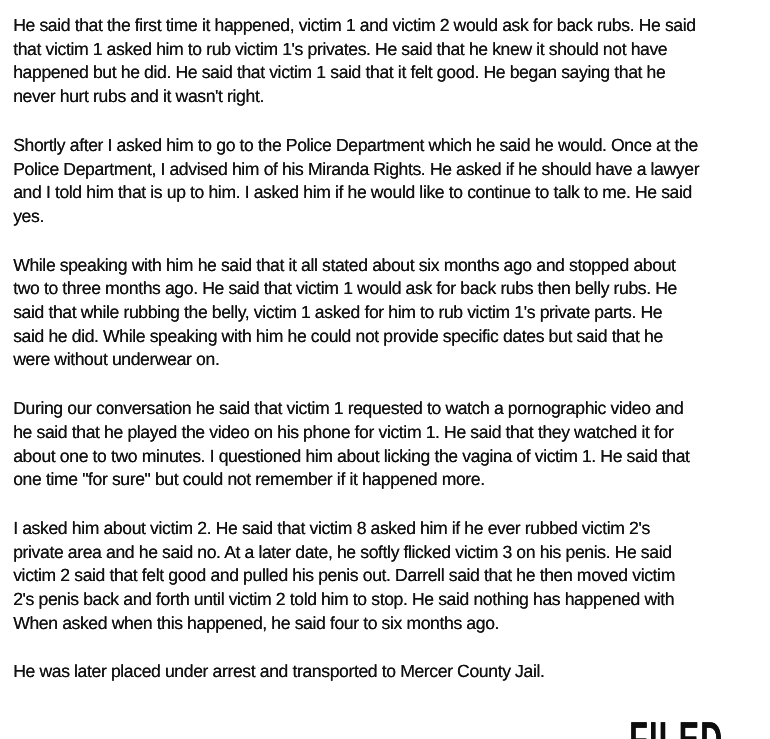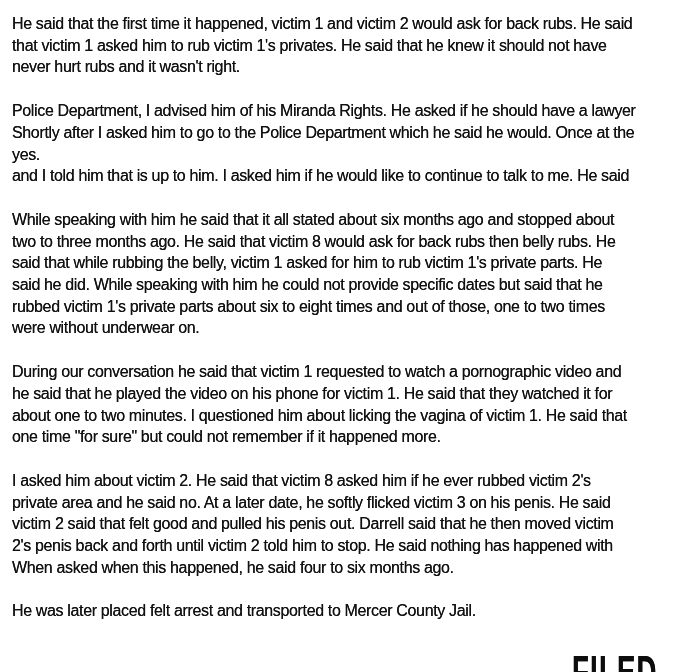--- a/index.html
+++ b/index.html
@@ -44,53 +44,53 @@
   }
 </style>
 </head>
 <body>
 
 <div class="page">
 
   <div class="para">
     <div class="line">He said that the first time it happened, victim 1 and victim 2 would ask for back rubs. He said</div>
     <div class="line">that victim 1 asked him to rub victim 1's privates. He said that he knew it should not have</div>
+    <div class="line">happened but he did. He said that victim 1 said that it felt good. He began saying that he</div>
     <div class="line">never hurt rubs and it wasn't right.</div>
   </div>
 
   <div class="para">
+    <div class="line">Shortly after I asked him to go to the Police Department which he said he would. Once at the</div>
     <div class="line">Police Department, I advised him of his Miranda Rights. He asked if he should have a lawyer</div>
-    <div class="line">Shortly after I asked him to go to the Police Department which he said he would. Once at the</div>
+    <div class="line">and I told him that is up to him. I asked him if he would like to continue to talk to me. He said</div>
     <div class="line">yes.</div>
-    <div class="line">and I told him that is up to him. I asked him if he would like to continue to talk to me. He said</div>
   </div>
 
   <div class="para">
     <div class="line">While speaking with him he said that it all stated about six months ago and stopped about</div>
-    <div class="line">two to three months ago. He said that victim 8 would ask for back rubs then belly rubs. He</div>
+    <div class="line">two to three months ago. He said that victim 1 would ask for back rubs then belly rubs. He</div>
     <div class="line">said that while rubbing the belly, victim 1 asked for him to rub victim 1's private parts. He</div>
     <div class="line">said he did. While speaking with him he could not provide specific dates but said that he</div>
-    <div class="line">rubbed victim 1's private parts about six to eight times and out of those, one to two times</div>
     <div class="line">were without underwear on.</div>
   </div>
 
   <div class="para">
     <div class="line">During our conversation he said that victim 1 requested to watch a pornographic video and</div>
     <div class="line">he said that he played the video on his phone for victim 1. He said that they watched it for</div>
     <div class="line">about one to two minutes. I questioned him about licking the vagina of victim 1. He said that</div>
     <div class="line">one time "for sure" but could not remember if it happened more.</div>
   </div>
 
   <div class="para">
     <div class="line">I asked him about victim 2. He said that victim 8 asked him if he ever rubbed victim 2's</div>
     <div class="line">private area and he said no. At a later date, he softly flicked victim 3 on his penis. He said</div>
     <div class="line">victim 2 said that felt good and pulled his penis out. Darrell said that he then moved victim</div>
     <div class="line">2's penis back and forth until victim 2 told him to stop. He said nothing has happened with</div>
     <div class="line">When asked when this happened, he said four to six months ago.</div>
   </div>
 
   <div class="para">
-    <div class="line">He was later placed felt arrest and transported to Mercer County Jail.</div>
+    <div class="line">He was later placed under arrest and transported to Mercer County Jail.</div>
   </div>
 
   <div class="stamp">FILED</div>
 
 </div>
 
 </body></html>

